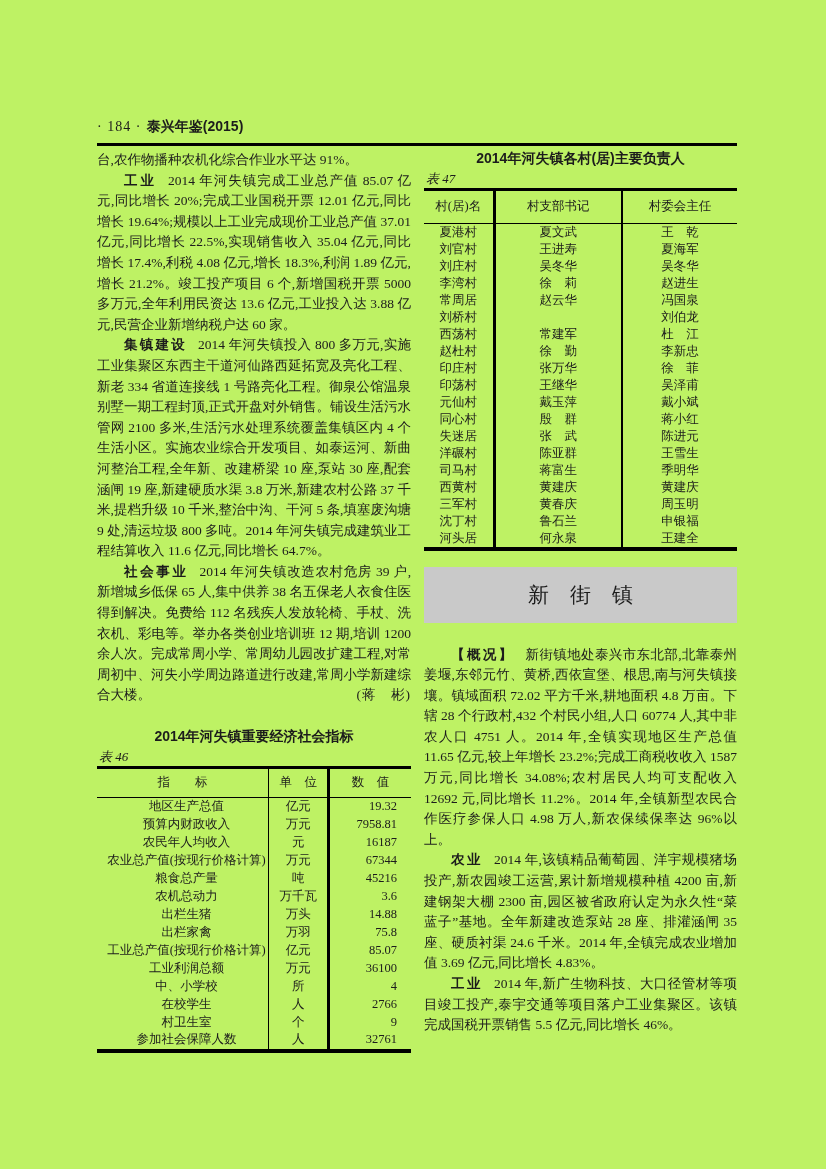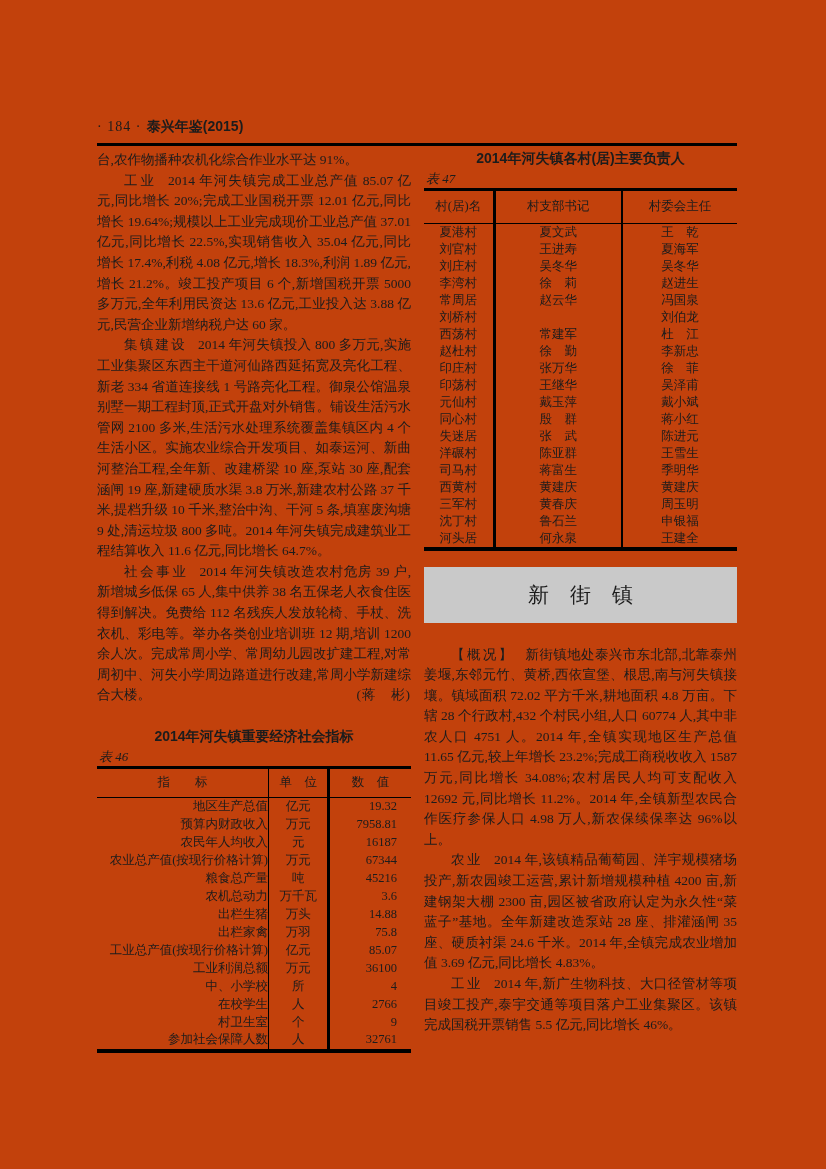--- a/index.html
+++ b/index.html
@@ -1,20 +1,20 @@
 <!DOCTYPE html>
 <html><head>
 <meta charset="utf-8">
 <style>
   * { margin: 0; padding: 0; box-sizing: border-box; }
   html, body { background: #ffffff; }
   .page {
     position: relative;
     width: 826px; height: 1169px;
-    background: #c2410c;
+    background: #bef264;
     color: #1c1c1c;
     font-family: "Liberation Serif", "DejaVu Serif", serif;
     overflow: hidden;
   }
   .page-header {
     position: absolute; left: 97px; top: 116px;
     font-size: 14px; line-height: 20px; white-space: nowrap;
   }
   .page-number { font-family: "Liberation Serif", serif; letter-spacing: 1px; }
   .book-title { font-family: "Liberation Sans", sans-serif; font-weight: 700; margin-left: 2px; }
@@ -28,21 +28,21 @@
 
   .paras-left { height: 576px; overflow: hidden; }
 
   p.para {
     text-align: justify;
     text-indent: 2em;
     font-size: 13.5px;
     line-height: 20.6px;
   }
   p.para.noindent { text-indent: 0; }
-  .lead { font-weight: 400; letter-spacing: 2px; margin-right: 11px; }
+  .lead { font-weight: 700; letter-spacing: 2px; margin-right: 11px; }
   .byline { float: right; letter-spacing: 1px; }
 
   .tbl-title {
     text-align: center;
     font-family: "Liberation Sans", sans-serif;
     font-weight: 700; font-size: 14px; line-height: 20px;
     margin-bottom: 2px;
   }
   .tbl-label { font-size: 13px; line-height: 18px; padding-left: 2px; font-style: italic; }
 
@@ -61,21 +61,21 @@
   }
   .t46 th { height: 28px; }
   .t47 th { height: 32px; }
   .tbl td { vertical-align: middle; }
   .t46 td { height: 18px; }
   .t47 td { height: 17px; }
   .tbl tbody tr:last-child td { border-bottom: 1.5px solid #000; }
 
   .t46 .c0 { border-right: 1px solid #000; }
   .t46 .c1 { border-right: 3px solid #000; }
-  .t46 td.c0 { text-align: right; padding-left: 8px; }
+  .t46 td.c0 { text-align: center; padding-left: 8px; }
   .t46 td.c1, .t46 th { text-align: center; }
   .t46 td.c2 { text-align: right; padding-right: 14px; }
 
   .t47 .c0 { border-right: 3px solid #000; }
   .t47 .c1 { border-right: 2px solid #000; }
   .t47 td { text-align: center; }
 
   .banner {
     height: 56px; margin: 16px 0 22px;
     display: flex; align-items: center; justify-content: center;

